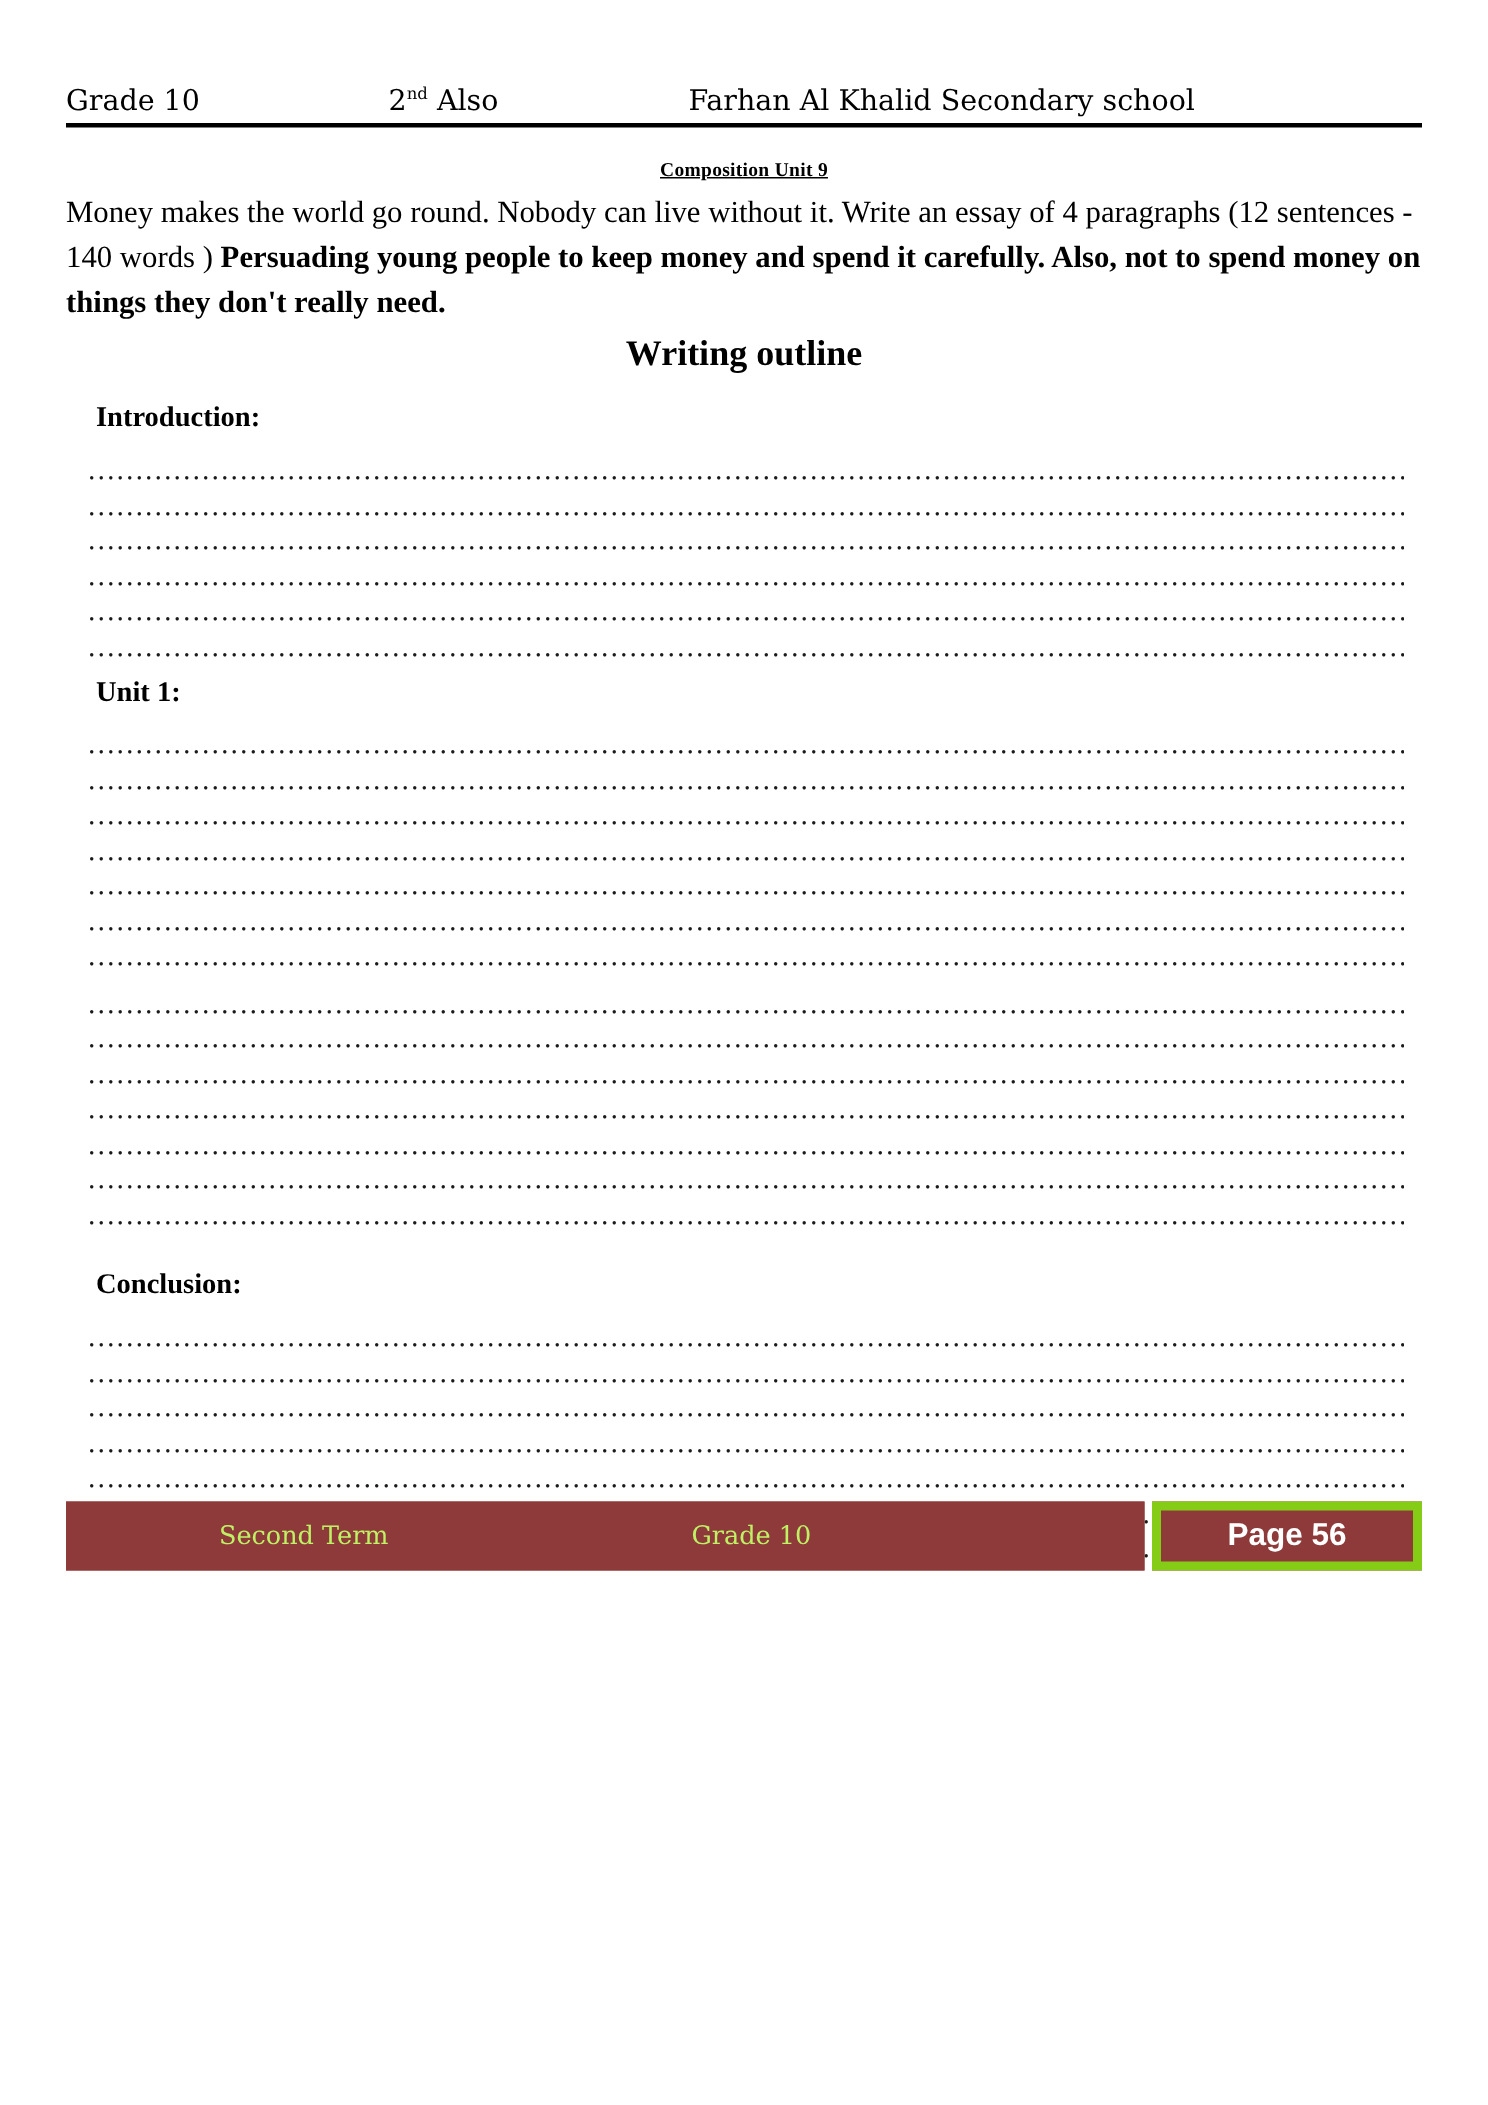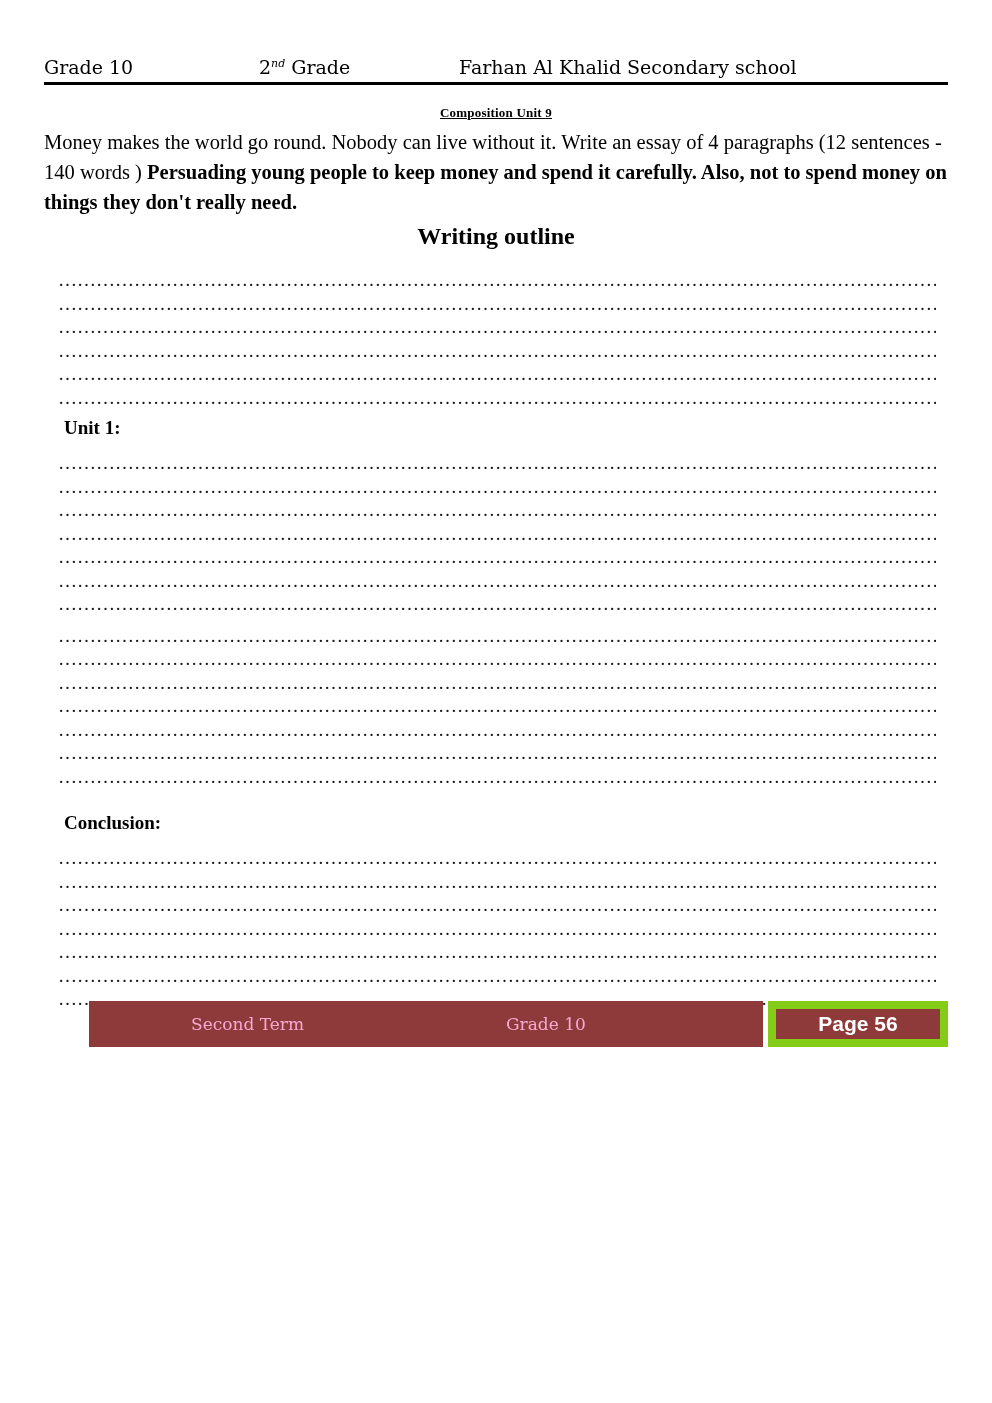--- a/index.html
+++ b/index.html
@@ -39,21 +39,20 @@
   }
   .hdr-grade {
     width: 215px;
   }
   .hdr-term {
     width: 200px;
   }
   .hdr-term sup {
     font-size: 11px;
     vertical-align: super;
-    font-style: italic;
   }
   .hdr-school {
     flex: 1;
     text-align: left;
   }
   .header-rule {
     border-bottom: 3px solid #000;
     margin-top: 4px;
   }
 
@@ -122,74 +121,74 @@
     height: 46px;
     display: flex;
     align-items: stretch;
   }
   .footer-left {
     flex: 1;
     background: #8f3a3a;
     border: 2px solid #8f3a3a;
     display: flex;
     align-items: center;
-    color: #f9a8d4;
+    color: #bef264;
     font-family: "DejaVu Serif", serif;
     font-size: 17px;
     position: relative;
     box-sizing: border-box;
-    margin-left: 45px;
   }
   .footer-left .fl-term {
     position: absolute;
     left: 100px;
   }
   .footer-left .fl-grade {
     position: absolute;
     left: 415px;
   }
   .footer-right {
     width: 180px;
     margin-left: 5px;
     background: #8f3a3a;
-    border: 8px solid #84cc16;
+    border: 6px solid #84cc16;
     color: #ffffff;
     font-family: "Liberation Sans", sans-serif;
     font-weight: bold;
     font-size: 21px;
     display: flex;
     align-items: center;
     justify-content: center;
     box-sizing: border-box;
   }
 </style>
 </head>
 <body>
 
 <div class="page">
 
   <div class="header">
     <div class="header-row">
       <div class="hdr-grade">Grade 10</div>
-      <div class="hdr-term"><span>2</span><sup>nd</sup><span> Grade</span></div>
+      <div class="hdr-term"><span>2</span><sup>nd</sup><span> Also</span></div>
       <div class="hdr-school">Farhan Al Khalid Secondary school</div>
     </div>
     <div class="header-rule"></div>
   </div>
 
   <div class="doc-title">Composition Unit 9</div>
 
   <div class="prompt">
     <span class="plain">Money makes the world go round. Nobody can live without it. Write an essay of 4 paragraphs (12 sentences - 140 words )</span>
     <span class="bold">Persuading young people to keep money and spend it carefully. Also, not to spend money on things they don't really need.</span>
   </div>
 
   <div class="outline-title">Writing outline</div>
 
   <div class="section sec-intro">
+    <div class="section-label">Introduction:</div>
     <div class="lines">
       <div class="dotline">……………………………………………………………………………………………………………………………………</div>
       <div class="dotline">……………………………………………………………………………………………………………………………………</div>
       <div class="dotline">……………………………………………………………………………………………………………………………………</div>
       <div class="dotline">……………………………………………………………………………………………………………………………………</div>
       <div class="dotline">……………………………………………………………………………………………………………………………………</div>
       <div class="dotline">……………………………………………………………………………………………………………………………………</div>
     </div>
   </div>
 

